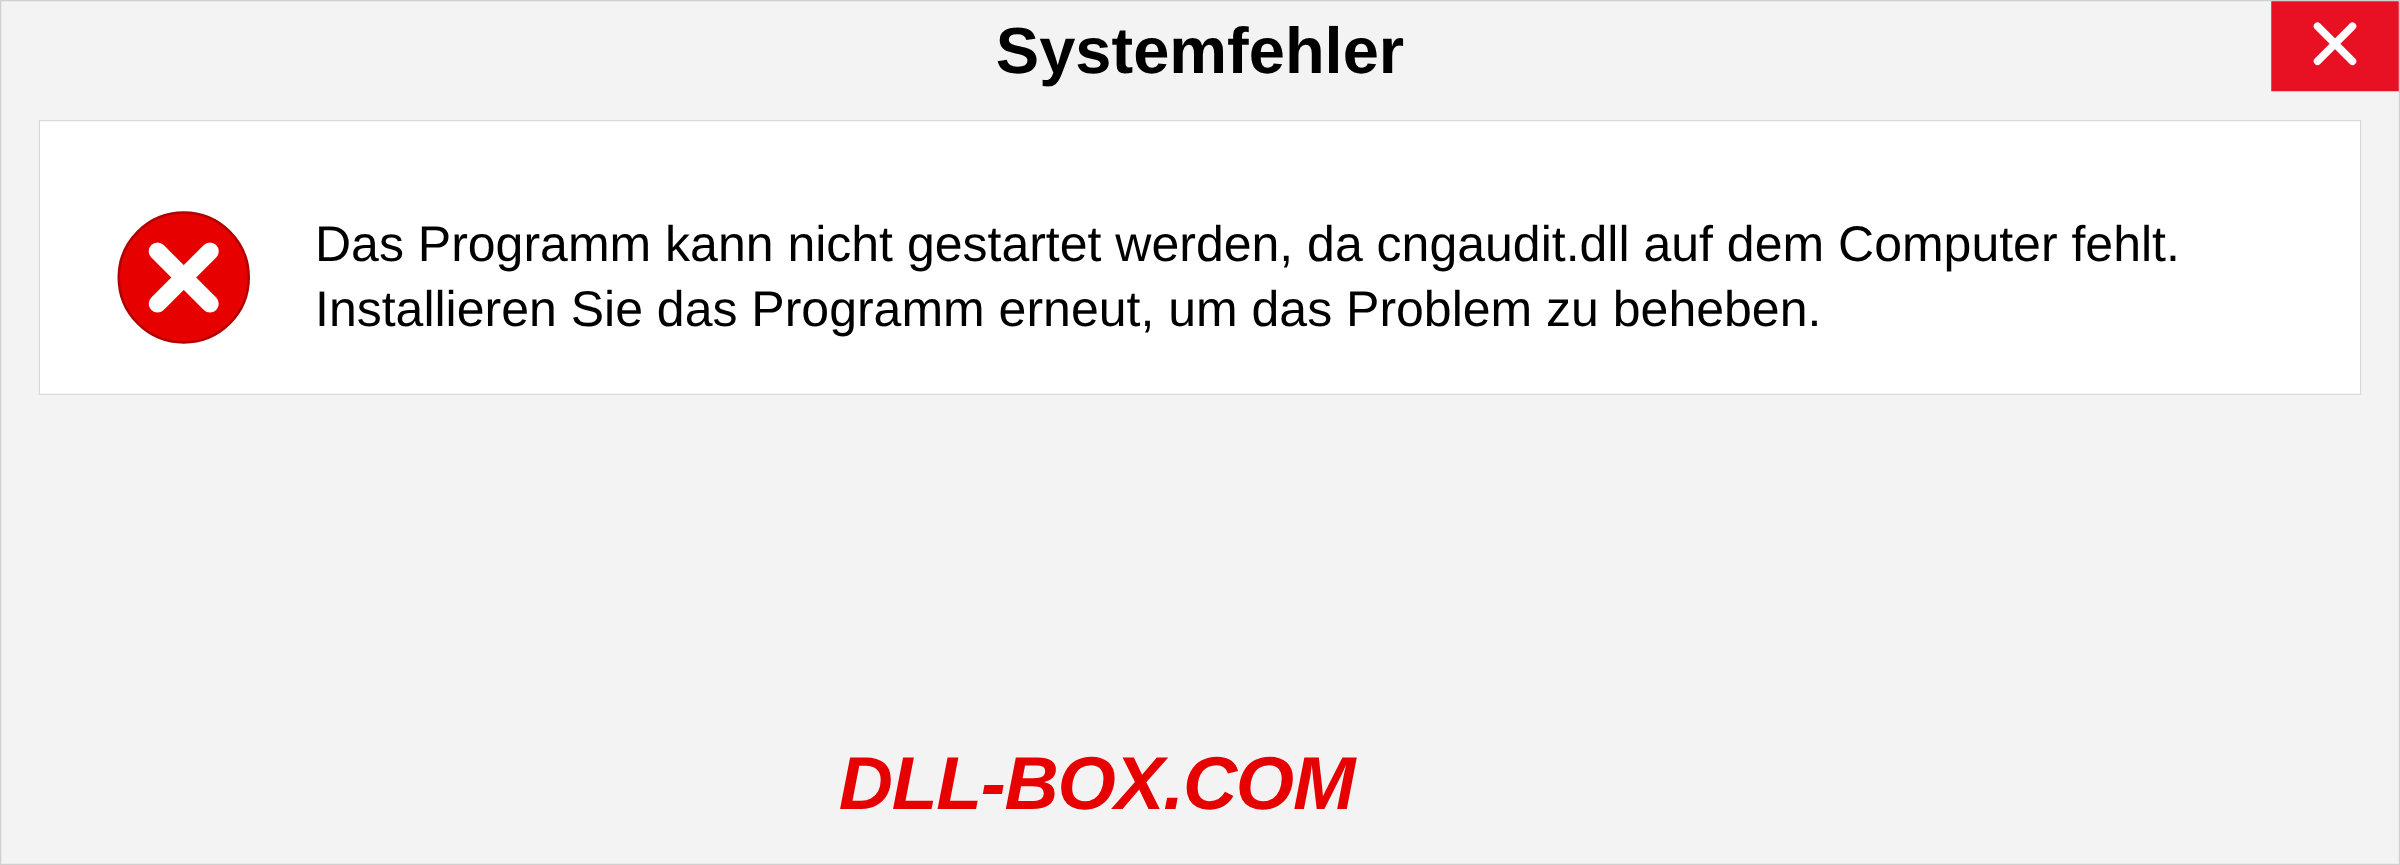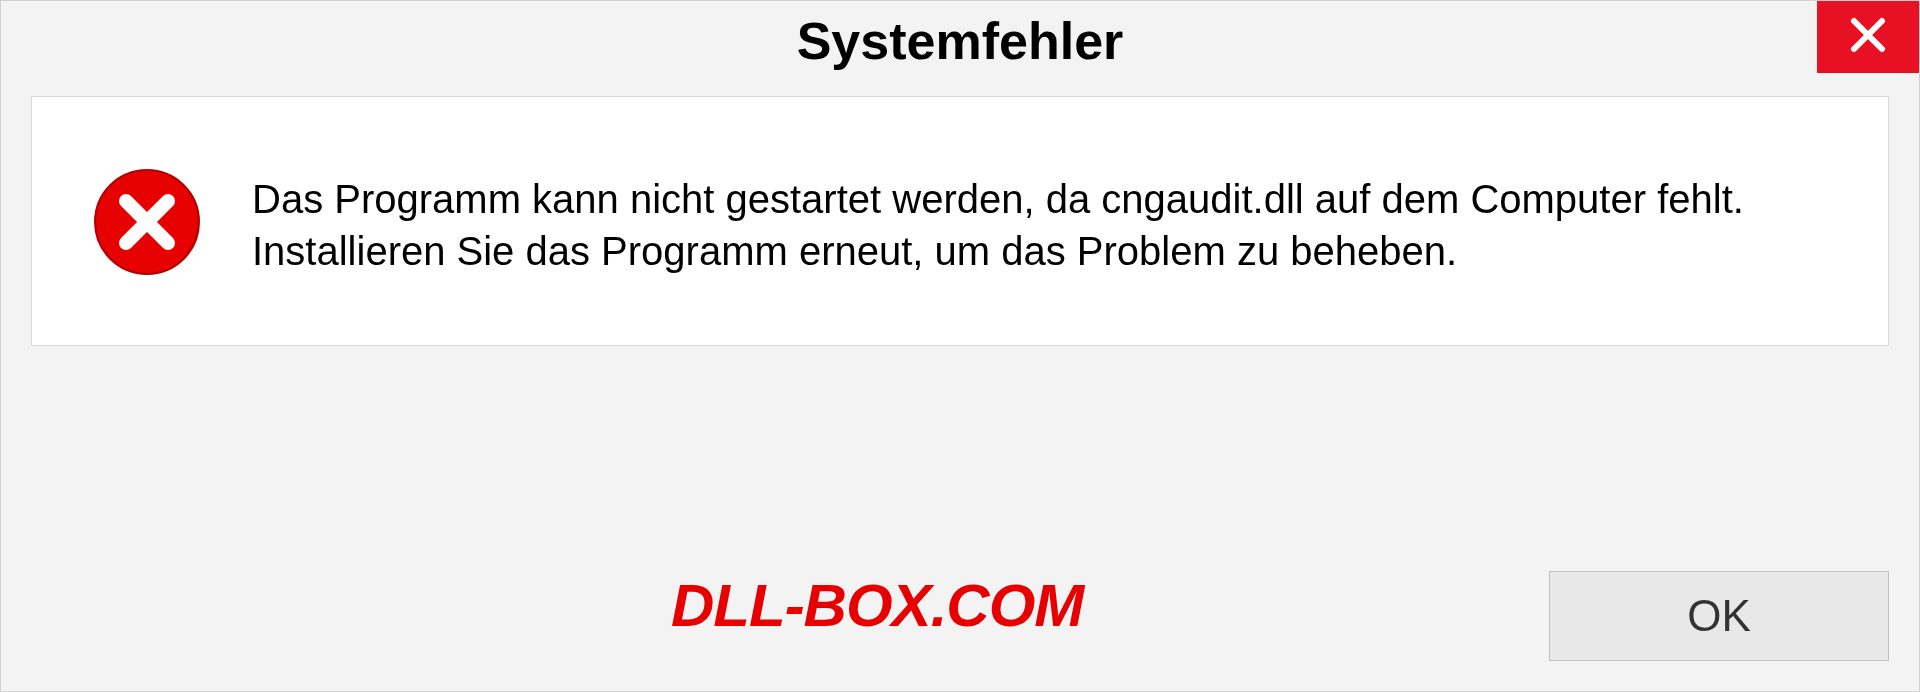--- a/index.html
+++ b/index.html
@@ -46,42 +46,42 @@
       cursor: pointer;
     }
     .close-button svg {
       width: 40px;
       height: 40px;
     }
     .content-panel {
       margin: 15px 30px 30px 30px;
       background: #ffffff;
       border: 1px solid #d8d8d8;
-      padding: 70px 60px 68px 60px;
+      padding: 70px 60px 38px 60px;
       display: flex;
-      align-items: flex-end;
+      align-items: center;
       gap: 50px;
     }
     .error-icon {
       flex-shrink: 0;
       width: 110px;
       height: 110px;
     }
     .message {
       font-size: 40px;
       line-height: 1.3;
       color: #000;
     }
     .footer {
       position: absolute;
       bottom: 30px;
       left: 30px;
       right: 30px;
       display: flex;
-      align-items: flex-start;
+      align-items: flex-end;
       justify-content: space-between;
     }
     .watermark {
       font-size: 60px;
       font-weight: 900;
       color: #e60000;
       letter-spacing: -1px;
       font-style: italic;
       margin-left: 640px;
     }
@@ -121,17 +121,14 @@
         <circle cx="55" cy="55" r="52" fill="none" stroke="#b00000" stroke-width="2"></circle>
         <line x1="34" y1="34" x2="76" y2="76" stroke="#ffffff" stroke-width="14" stroke-linecap="round"></line>
         <line x1="76" y1="34" x2="34" y2="76" stroke="#ffffff" stroke-width="14" stroke-linecap="round"></line>
       </svg>
     </div>
     <div class="message">Das Programm kann nicht gestartet werden, da cngaudit.dll auf dem Computer fehlt. Installieren Sie das Programm erneut, um das Problem zu beheben.</div>
   </div>
 
   <div class="footer">
     <div class="watermark">DLL-BOX.COM</div>
-    <div class="ok-button">
-      <span>OK</span>
-    </div>
   </div>
 </div>
 
 </body></html>

